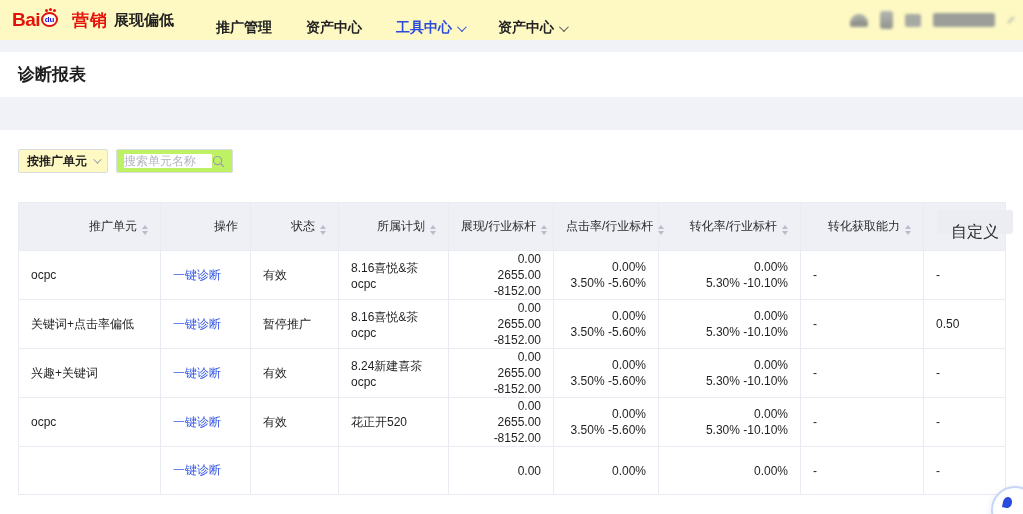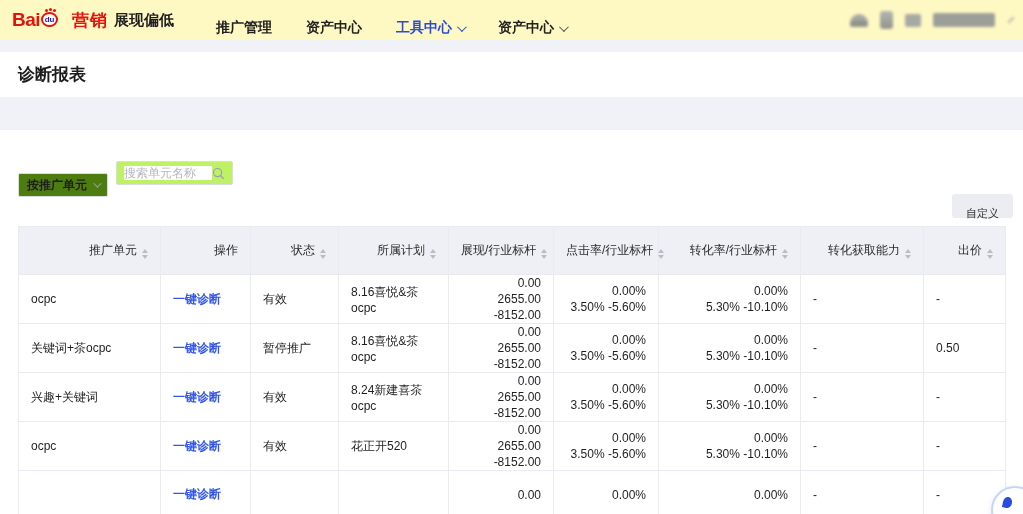--- a/index.html
+++ b/index.html
@@ -38,44 +38,44 @@
   
   .band { background:#F0F2F7; }
   .band1 { position:absolute; top:40px; left:0; right:0; height:12px; }
   .title-section { position:absolute; top:52px; left:0; right:0; height:45px; background:#fff; display:flex; align-items:center; padding:0 18px; }
   .page-title { font-size:17px; font-weight:700; color:#1c1c1c; }
   .band2 { position:absolute; top:97px; left:0; right:0; height:33px; }
   .content { position:absolute; top:130px; left:0; right:0; bottom:0; background:#fff; padding:0 18px; }
   
   .filter-row { margin-top:19px; display:flex; gap:8px; align-items:center; }
   .select-box { width:90px; height:24px; border:1px solid #D9DCE3; border-radius:2px; display:flex; align-items:center;
-                justify-content:space-between; padding:0 8px; font-size:12px; font-weight:700; cursor:pointer; background:#4d7c0f;margin-top:24px; }
+                justify-content:space-between; padding:0 8px; font-size:12px; font-weight:700; cursor:pointer; background:#fef9c3; }
   .select-box .chev { width:6px; height:6px; border-color:#9aa0ab; transform:rotate(45deg) translateY(-2px); }
   .search-box { width:117px; height:24px; border:1px solid #D9DCE3; border-radius:2px; display:flex; align-items:center; padding:0 7px; background:#bef264; }
   .search-box input { border:none; outline:none; flex:1; width:70px; font-size:12px; font-family:inherit; color:#333; }
   .search-box input::placeholder { color:#B3B7C1; }
   .quick-row { margin-top:20px; display:flex; align-items:center; font-size:12px; height:16px; }
   .quick-label { font-weight:700; }
   .help-circle { width:13px; height:13px; border:1px solid #9aa0ab; border-radius:50%; color:#9aa0ab; font-size:9px;
                  display:inline-flex; align-items:center; justify-content:center; margin:0 8px 0 6px; }
   .quick-opt { font-weight:700; color:#1f1f1f; cursor:pointer; }
-  .customize-btn { position:absolute; top:64px; right:10px; height:23px; padding:12px 14px; background:#ECEDF3; border:none;
-                   border-radius:3px; font-size:11px; color:#2b2b2b; font-family:inherit; cursor:pointer; }
+  .customize-btn { position:absolute; top:80px; right:10px; height:23px; padding:12px 14px; background:#ECEDF3; border:none;
+                   border-radius:3px; font-size:16px; color:#2b2b2b; font-family:inherit; cursor:pointer; }
   
   table.diag { border-collapse:collapse; width:987px; margin-top:29px; table-layout:fixed; }
   table.diag th, table.diag td { border:1px solid #E9EBF2; font-size:12px; height:48px; padding:0 12px; }
   table.diag th { background:#EEF0F6; font-weight:400; color:#2b2b2b; text-align:right; white-space:nowrap; }
   table.diag td { color:#1f1f1f; background:#fff; }
   th.al-r { text-align:right;margin-top:13px; }
   td.num5 { text-align:right; padding-right:16px; }
   td.num6 { text-align:right; padding-right:46px; }
   td.num7 { text-align:right; padding-right:76px; }
   td.pl24 { padding-left:24px; }
   .two-line div { line-height:16px; }
-  .link { color:#3557E6; cursor:pointer; text-decoration:none;font-weight:bold; }
+  .link { color:#3557E6; cursor:pointer; text-decoration:none; }
   .sorter { display:inline-flex; flex-direction:column; gap:2px; margin-left:5px; vertical-align:1px; }
   .sorter i { display:block; width:0; height:0; border-left:3.5px solid transparent; border-right:3.5px solid transparent; }
   .sorter .up { border-bottom:4px solid #B9BDC9; }
   .sorter .dn { border-top:4px solid #B9BDC9; }
   
   .float-assist { position:absolute; right:-16px; bottom:-20px; width:48px; height:48px; border-radius:50%;
                   background:#fff; border:2px solid #C7D6F6; box-shadow:0 2px 6px rgba(60,100,220,.15); }
   .float-assist .glyph { position:absolute; left:10px; top:9px; width:9px; height:11px; background:#2B4ADE;
                   border-radius:50% 50% 50% 0; transform:rotate(12deg); }
 </style>
@@ -213,21 +213,21 @@
           <td class="num7">
             <div class="two-line">
               <div>0.00%</div>
               <div>5.30% -10.10%</div>
             </div>
           </td>
           <td class="pl24">-</td>
           <td class="pl24">-</td>
         </tr>
         <tr>
-          <td>关键词+茶ocpc</td>
+          <td>关键词+点击率偏低</td>
           <td><a class="link">一键诊断</a></td>
           <td>暂停推广</td>
           <td>8.16喜悦&amp;茶ocpc</td>
           <td class="num5">
             <div class="two-line">
               <div>0.00</div>
               <div>2655.00 -8152.00</div>
             </div>
           </td>
           <td class="num6">

